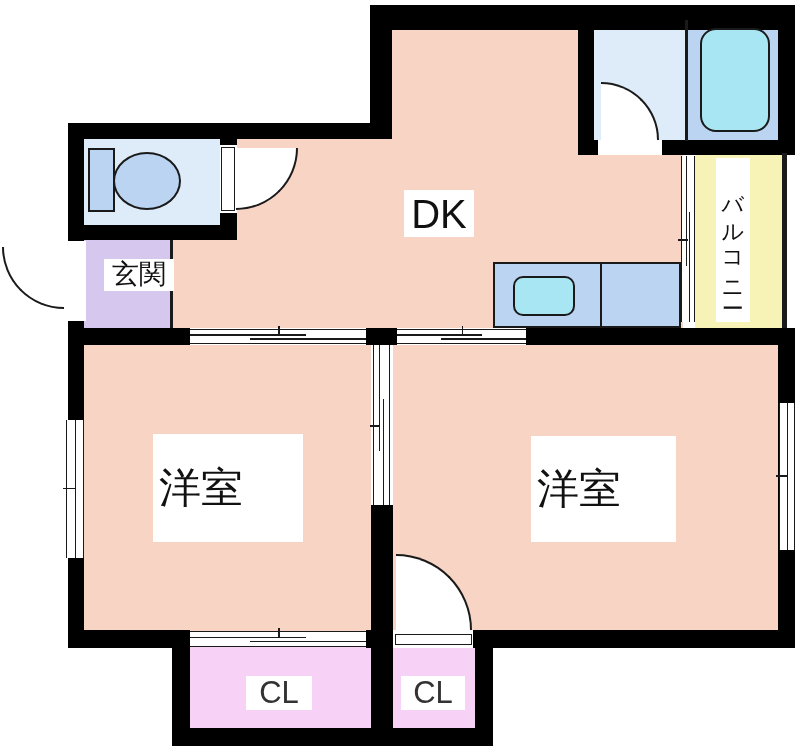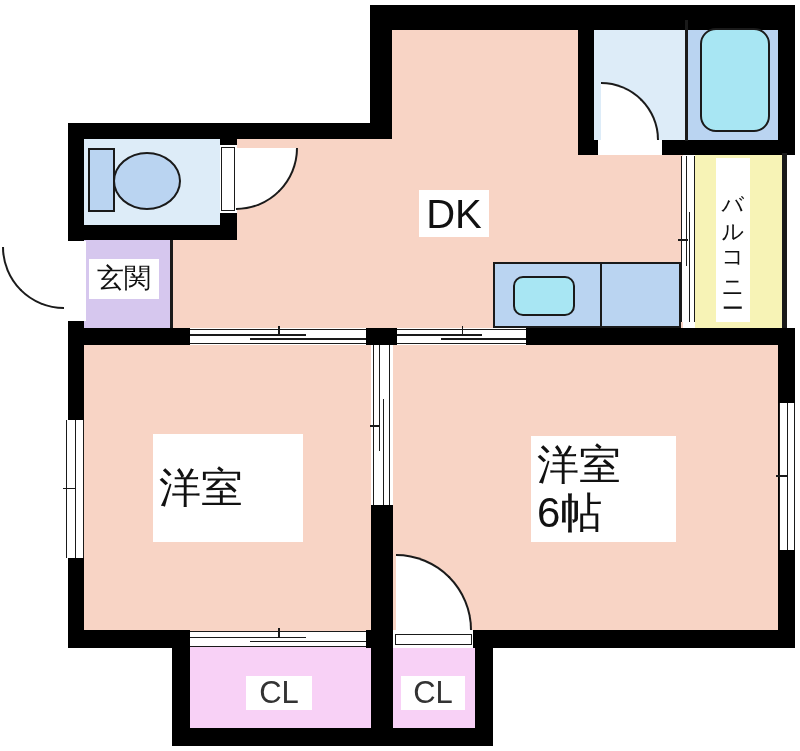--- a/index.html
+++ b/index.html
@@ -140,26 +140,25 @@
   </div>
   <div class="win-v" style="left:66px;top:420px;width:18px;height:138px;">
     <div class="mid"></div>
       <div class="tick"></div>
   </div>
   <div class="win-v" style="left:779px;top:403px;width:16px;height:147px;">
     <div class="mid"></div>
       <div class="tick"></div>
   </div>
 
-  <div class="label" style="left:404px;top:190px;width:70px;height:47px;font-size:40px;margin-left:15px;">DK</div>
-  <div class="label" style="left:89px;top:259px;width:70px;height:40px;font-size:27px;">玄関</div>
+  <div class="label" style="left:404px;top:190px;width:70px;height:47px;font-size:40px;">DK</div>
+  <div class="label" style="left:104px;top:259px;width:70px;height:32px;font-size:27px;">玄関</div>
   <div class="label vert" style="left:716px;top:158px;width:34px;height:164px;font-size:22px;">バルコニー</div>
   <div class="label" style="left:153px;top:434px;width:150px;height:108px;font-size:42px;flex-direction:column;align-items:flex-start;padding-left:6px;box-sizing:border-box;">
     <span>洋室</span>
   </div>
   <div class="label" style="left:531px;top:436px;width:145px;height:106px;font-size:42px;flex-direction:column;align-items:flex-start;padding-left:6px;box-sizing:border-box;">
     <span>洋室</span>
-    <span>6帖</span>
   </div>
   <div class="label" style="left:246px;top:676px;width:66px;height:34px;font-size:31px;color:#333;">CL</div>
   <div class="label" style="left:401px;top:676px;width:64px;height:34px;font-size:31px;color:#333;">CL</div>
 
 </div>
 
 </body></html>

